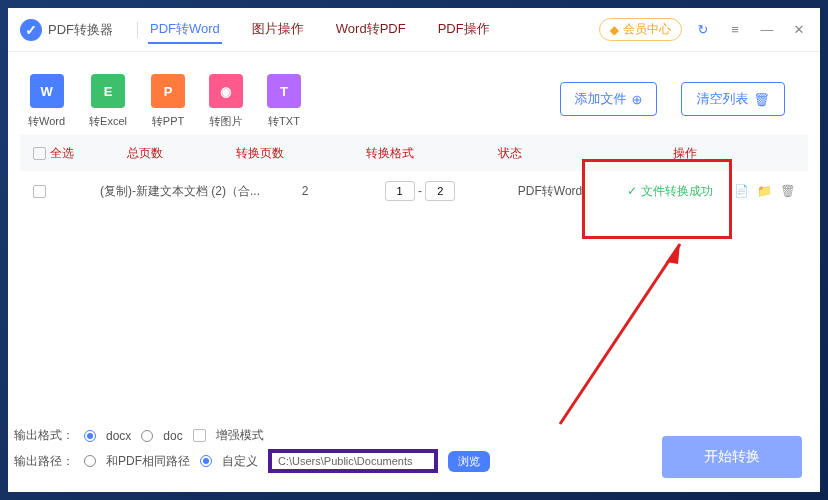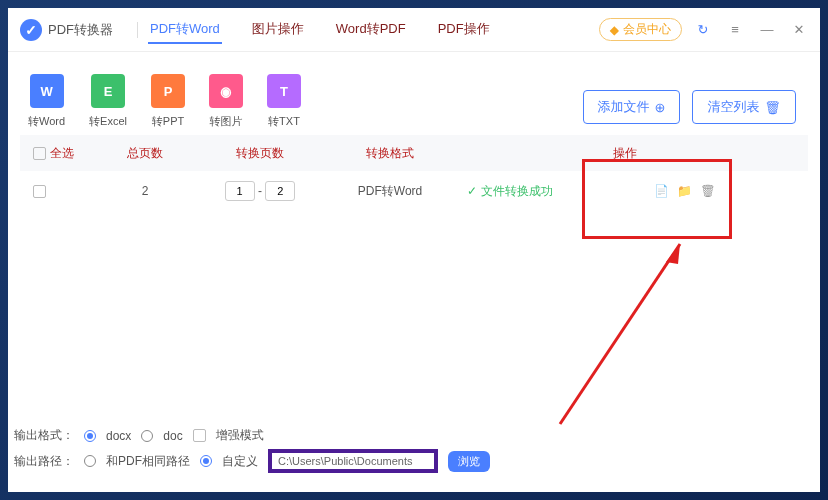--- a/index.html
+++ b/index.html
@@ -12,21 +12,21 @@
 .maintabs { display:flex; gap:28px; flex:1; }
 .maintab { color:#7f1d1d; cursor:pointer; padding:4px 2px; }
 .maintab.active { color:#4a7fff; border-bottom:2px solid #4a7fff; font-weight:500; }
 .vip { display:flex; align-items:center; gap:4px; color:#f5a623; border:1px solid #f5c56e; border-radius:12px; padding:2px 10px; font-size:12px; cursor:pointer; }
 .tb-ico { width:18px; height:18px; display:flex; align-items:center; justify-content:center; color:#888; cursor:pointer; }
 .tb-group { display:flex; gap:14px; align-items:center; margin-left:12px; }
 .content { background:#fff; margin:12px; flex:1; display:flex; flex-direction:column; position:relative; }
 .formats { display:flex; gap:24px; padding:10px 8px 6px; align-items:flex-start; }
 .fmt { text-align:center; cursor:pointer; font-size:11px; color:#555; }
 .fmt-ico { width:34px; height:34px; border-radius:4px; margin:0 auto 6px; display:flex; align-items:center; justify-content:center; color:#fff; font-weight:bold; font-size:13px; }
-.actions-tr { position:absolute; right:12px; top:18px; display:flex; gap:12px;margin-top:8px; }
+.actions-tr { position:absolute; right:23px; top:18px; display:flex; gap:24px; }
 .btn-out { border:1px solid #4a7fff; color:#4a7fff; background:#fff; padding:7px 14px; border-radius:4px; font-size:13px; display:flex; align-items:center; gap:5px; cursor:pointer; }
 .thead { display:flex; background:#f7f8fa; height:36px; align-items:center; font-size:12px; color:#b91c1c; padding:0 8px; }
 .trow { display:flex; height:40px; align-items:center; font-size:12px; color:#555; padding:0 8px; }
 .c-check{width:22px;display:flex;justify-content:center;} .c-sel{width:50px;} .c-name{width:160px;overflow:hidden;text-overflow:ellipsis;white-space:nowrap;} .c-pages{width:90px;text-align:center;} .c-conv{width:140px;text-align:center;} .c-fmt{width:120px;text-align:center;} .c-status{width:120px;text-align:center;} .c-ops{flex:1;text-align:center;}
 .chk { width:13px; height:13px; border:1px solid #bbb; border-radius:2px; cursor:pointer; }
 .pginput { width:30px; height:20px; border:1px solid #ccc; border-radius:3px; text-align:center; font-size:11px; }
 .status-ok { color:#3cc06b; display:inline-flex; align-items:center; gap:4px; }
 .hl-box { position:absolute; border:3px solid #e02020; pointer-events:none; }
 .row-icons { display:flex; gap:8px; justify-content:center; color:#999; }
 .row-icons span{cursor:pointer;}
@@ -88,28 +88,30 @@
     </div>
 
     <div class="thead">
       <div class="c-check">
           <div class="chk"></div>
         </div>
       <div class="c-sel">全选</div>
       <div class="c-pages">总页数</div>
       <div class="c-conv">转换页数</div>
       <div class="c-fmt">转换格式</div>
+      <div class="c-status">状态</div>
       <div class="c-ops">操作</div>
     </div>
 
     <div class="trow">
       <div class="c-check">
           <div class="chk"></div>
         </div>
       <div class="c-sel"></div>
+      <div class="c-name">(复制)-新建文本文档 (2)（合...</div>
       <div class="c-pages">2</div>
       <div class="c-conv">
         <input class="pginput" value="1" style=""> - <input class="pginput" value="2" style="">
       </div>
       <div class="c-fmt">PDF转Word</div>
       <div class="c-status">
         <span class="status-ok">
             <span>✓</span>
             <span>文件转换成功</span>
           </span>
@@ -140,14 +142,15 @@
     </div>
     <div class="frow">
       <span>输出路径：</span>
       <span class="radio"></span>
         <span>和PDF相同路径</span>
       <span class="radio on"></span>
         <span>自定义</span>
       <span class="pathbox">C:\Users\Public\Documents</span>
       <span class="browse">浏览</span>
     </div>
+    <div class="startbtn">开始转换</div>
   </div>
 </div>
 
 </body></html>

